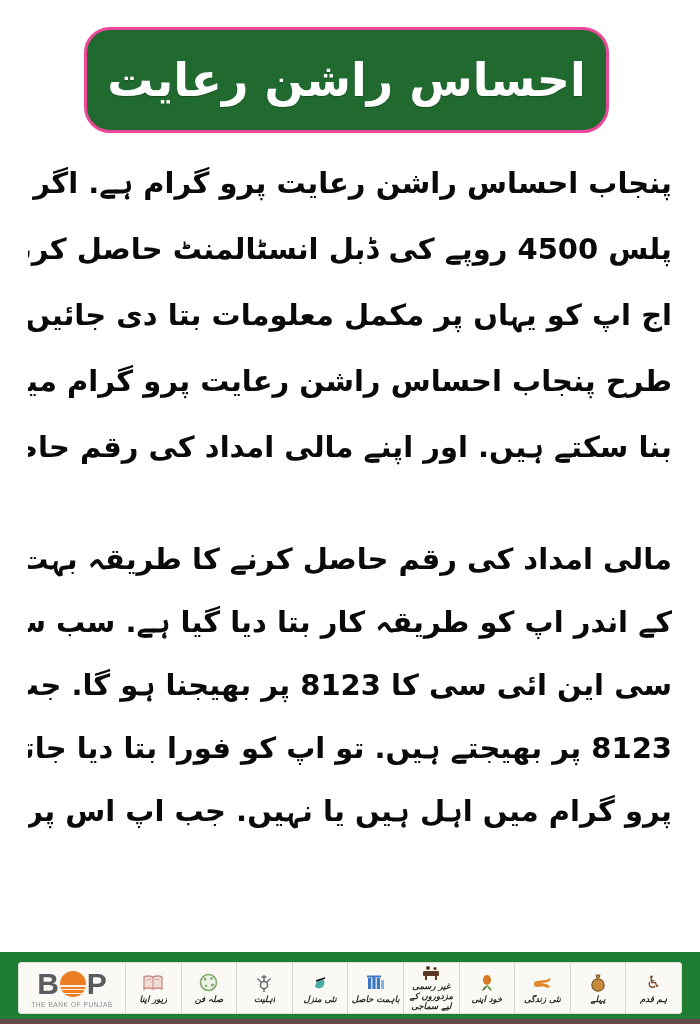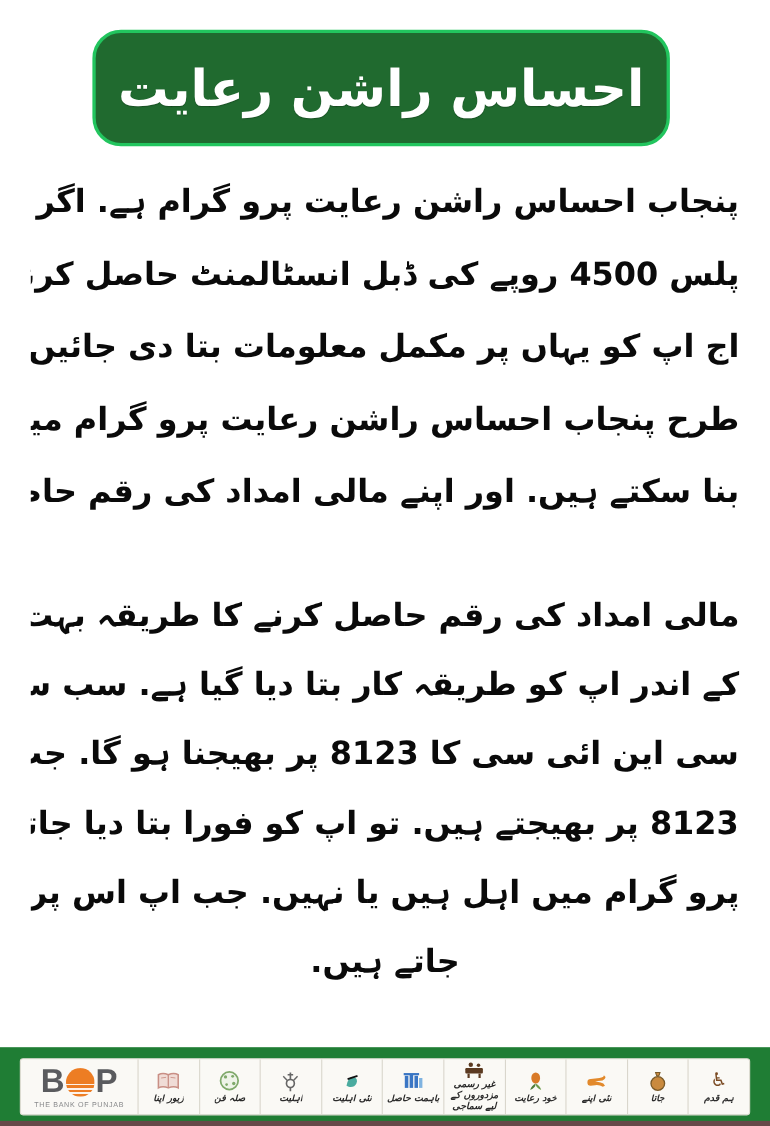--- a/index.html
+++ b/index.html
@@ -5,21 +5,21 @@
   html,body{margin:0;padding:0;}
   body{
     width:700px;height:1024px;position:relative;background:#ffffff;
     font-family:"DejaVu Sans",sans-serif;overflow:hidden;
   }
   .page{width:700px;height:1024px;position:relative;background:#fff;}
 
   
   .header-banner{
     position:absolute;left:84px;top:27px;width:525px;height:106px;
-    background:#206a2f;border:3px solid #22c55e;border-radius:26px;
+    background:#206a2f;border:3px solid #ec4899;border-radius:26px;
     display:flex;align-items:center;justify-content:center;
     box-sizing:border-box;
   }
   .header-banner .title{
     color:#ffffff;font-size:46px;font-weight:bold;direction:rtl;
     letter-spacing:1px;text-shadow:0 1px 1px rgba(0,0,0,.25);
     white-space:nowrap;
   }
 
   
@@ -102,21 +102,20 @@
     <div class="line">طرح پنجاب احساس راشن رعایت پرو گرام میں اپنی اہلیت کو یقینی</div>
     <div class="line">بنا سکتے ہیں. اور اپنے مالی امداد کی رقم حاصل کر سکتے ہیں.</div>
   </div>
 
   <div class="para para2">
     <div class="line">مالی امداد کی رقم حاصل کرنے کا طریقہ بہت اسان ہے. ارٹیکل</div>
     <div class="line">کے اندر اپ کو طریقہ کار بتا دیا گیا ہے. سب سے پہلے اپ کو اپنا</div>
     <div class="line">سی این ائی سی کا 8123 پر بھیجنا ہو گا. جب اپ اپنا سی این ائی سی</div>
     <div class="line">8123 پر بھیجتے ہیں. تو اپ کو فورا بتا دیا جاتا ہے. کہ اپ اس</div>
     <div class="line">پرو گرام میں اہل ہیں یا نہیں. جب اپ اس پرو گرام میں اہل ہو</div>
-    <div class="line center">جاتے ہیں.</div>
   </div>
 
   <div class="footer-strip" style="background: rgb(31, 125, 52);">
     <div class="logo-bar">
       <div class="bop">
         <div class="bop-row">
           <span class="bop-letter">B</span>
           <span class="bop-circle" style="background-color: rgb(237, 125, 35);"></span>
           <span class="bop-letter">P</span>
         </div>
@@ -162,21 +161,21 @@
     <div class="prog-label">اہلیت</div>
   </div>
 
   <div class="prog">
     <div class="prog-icon">
             <svg width="16" height="16" viewBox="0 0 16 16">
               <path d="M3 12 Q5 3 9 4 Q14 5 12 10 Q10 14 5 13 Z" fill="#2a9d8f" opacity=".85"></path>
               <path d="M4 6 L13 3" stroke="#111" stroke-width="1.6"></path>
             </svg>
           </div>
-    <div class="prog-label">نئی اہلیت</div>
+    <div class="prog-label">نئی منزل</div>
   </div>
 
   <div class="prog">
     <div class="prog-icon">
             <svg width="20" height="18" viewBox="0 0 20 18">
               <rect x="2" y="4" width="3.2" height="11" fill="#3a76c4"></rect>
               <rect x="6.4" y="2.5" width="3.2" height="12.5" fill="#3a76c4"></rect>
               <rect x="10.8" y="4" width="3.2" height="11" fill="#3a76c4"></rect>
               <rect x="15" y="6" width="3" height="9" fill="#7fb3e0"></rect>
               <rect x="1" y="1.5" width="14" height="2" fill="#3a76c4"></rect>
@@ -199,40 +198,40 @@
   </div>
 
   <div class="prog">
     <div class="prog-icon">
             <svg width="16" height="18" viewBox="0 0 16 18">
               <ellipse cx="8" cy="6" rx="4" ry="5" fill="#d97a27"></ellipse>
               <path d="M8 11 Q4 13 3 17 Q8 15 8 11 Z" fill="#4f7d3a"></path>
               <path d="M8 11 Q12 13 13 17 Q8 15 8 11 Z" fill="#6d9b4c"></path>
             </svg>
           </div>
-    <div class="prog-label">خود رعایت</div>
+    <div class="prog-label">خود اپنی</div>
   </div>
 
   <div class="prog">
     <div class="prog-icon">
             <svg width="20" height="16" viewBox="0 0 20 16">
               <path d="M2 9 Q2 6 5 6 L13 5 Q17 4.5 17 2.5 L18.5 4 Q18 7 14 7.5 L9 8 L14 9 Q17 9.5 18 12 L16 13 Q13 11 9 11.5 L5 12 Q2 12 2 9 Z" fill="#e2892b"></path>
             </svg>
           </div>
-    <div class="prog-label">نئی اپنے</div>
+    <div class="prog-label">نئی زندگی</div>
   </div>
 
   <div class="prog">
     <div class="prog-icon">
             <svg width="16" height="18" viewBox="0 0 16 18">
               <path d="M6 1 L10 1 L9 4 L7 4 Z" fill="#c98a3e" stroke="#7a5a28" stroke-width="1"></path>
               <circle cx="8" cy="11" r="6.2" fill="#c98a3e" stroke="#7a5a28" stroke-width="1.2"></circle>
             </svg>
           </div>
-    <div class="prog-label">جاتا</div>
+    <div class="prog-label">پہلے</div>
   </div>
 
   <div class="prog">
     <div class="prog-icon">
             <span class="wheelchair-glyph" style="color:#7a4a22">♿</span>
           </div>
     <div class="prog-label">ہم قدم</div>
   </div>
 </div>
     <div class="footer-bottom-edge"></div>

